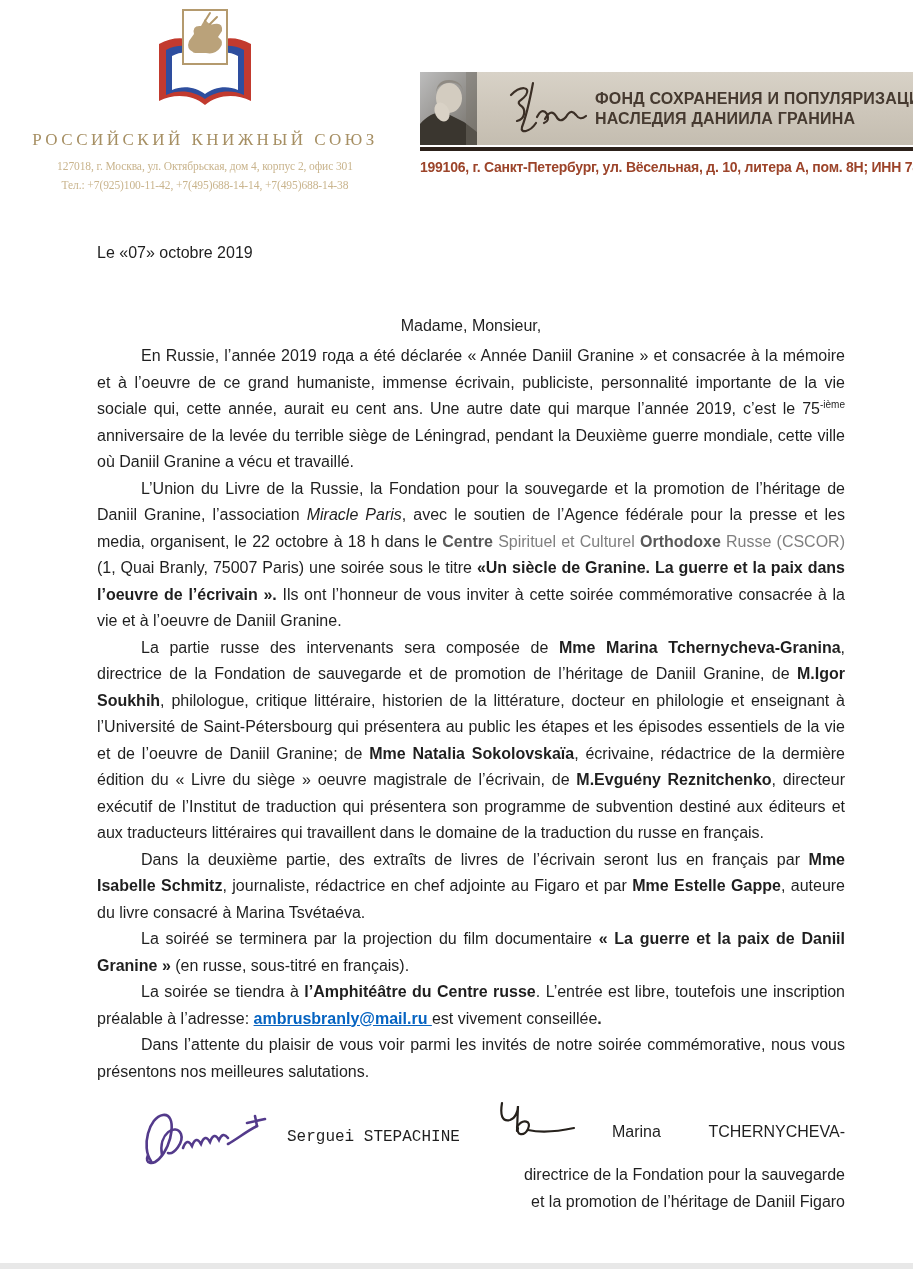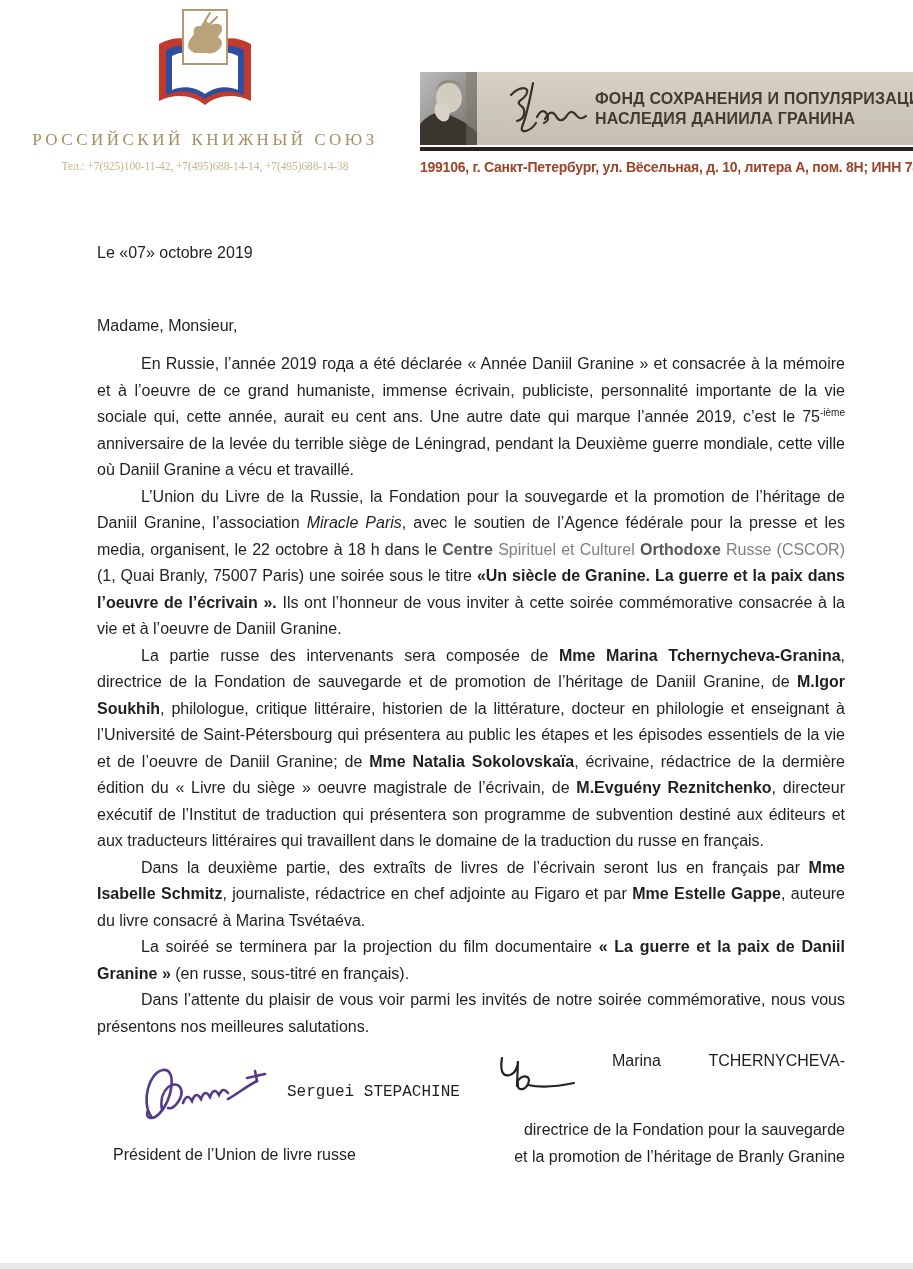--- a/index.html
+++ b/index.html
@@ -33,38 +33,38 @@
     color:#463a30;letter-spacing:0.2px;white-space:nowrap;
   }
   .banner-rule{height:4px;background:#2c211a;margin-top:2px;}
   .fund-addr{
     margin-top:8px;font-size:14px;font-weight:bold;color:#9c442a;
     white-space:nowrap;letter-spacing:-0.25px;
   }
   
   .body{margin:0 68px 0 97px;padding-top:12px;font-size:16px;line-height:26.5px;}
   .date{white-space:nowrap;}
-  .salutation{margin-top:46px;margin-bottom:12px;}
+  .salutation{text-align:center;margin-top:46px;margin-bottom:4px;}
   .body p{margin:0;text-indent:44px;text-align:justify;}
   .run-n{}
   .run-b{font-weight:bold;}
   .run-i{font-style:italic;}
   .run-g{color:#7f7f7f;}
   .run-gb{color:#595959;font-weight:bold;}
   .run-sup{vertical-align:super;font-size:10px;line-height:0;}
   a.run-link{color:#0563c1;font-weight:bold;text-decoration:underline;cursor:pointer;}
   
   .sigs{position:relative;margin-top:16px;height:135px;}
   .sig-left{position:absolute;left:0;top:0;width:360px;}
   .sig-left .row{display:flex;align-items:center;font-family:Liberation Mono, monospace;}
   .sig-left .row svg{margin-left:38px;flex:none;}
   .stepachine-name{margin-left:12px;white-space:nowrap;}
   .stepachine-title{margin-left:16px;margin-top:14px;white-space:nowrap;}
   .sig-right{position:absolute;left:385px;top:-8px;width:363px;}
-  .sig-right .row{display:flex;align-items:flex-start;}
+  .sig-right .row{display:flex;align-items:flex-end;}
   .sig-right .row svg{margin-left:8px;margin-top:4px;flex:none;}
   .tch-name{margin-left:auto;width:233px;}
   .tch-name .l1{display:flex;justify-content:space-between;white-space:nowrap;}
   .tch-name .l2{margin-top:2px;}
   .tch-title{margin-top:16px;text-align:right;line-height:27px;white-space:nowrap;}
 </style>
 </head>
 <body>
 
 <div class="page">
@@ -73,20 +73,21 @@
     <svg width="104" height="112" viewBox="0 0 104 112">
       <path d="M6 36 C22 27 40 29 52 40 C64 29 82 27 98 36 L98 93 C82 85 64 87 52 97 C40 87 22 85 6 93 Z" fill="#c23a2e"></path>
       <path d="M13 42 C26 35 41 37 52 46 C63 37 78 35 91 42 L91 87 C78 81 63 83 52 91 C41 83 26 81 13 87 Z" fill="#2e4e9e"></path>
       <path d="M19 48 C30 42 43 44 52 52 C61 44 74 42 85 48 L85 82 C74 77 61 79 52 86 C43 79 30 77 19 82 Z" fill="#ffffff"></path>
       <rect x="30" y="2" width="44" height="54" fill="#ffffff" stroke="#b49a6e" stroke-width="2"></rect>
       <path d="M40 44 q-7 -3 -4 -11 l5 -7 q-2 -9 7 -8 l4 -7 q4 7 9 5 q9 -2 8 7 l-4 6 q7 5 2 11 q-5 7 -14 5 l-9 0 q-4 0 -4 -1 Z" fill="#b2986b" opacity="0.9"></path>
       <path d="M52 14 l5 -8 M57 16 l7 -7 M44 46 l-3 6 M58 46 l3 6" stroke="#a890614" stroke-width="0"></path>
       <path d="M52 13 l5 -8 M57 16 l7 -7" stroke="#b2986b" stroke-width="2" fill="none" stroke-linecap="round"></path>
     </svg>
     <div class="rks-title">РОССИЙСКИЙ КНИЖНЫЙ СОЮЗ</div>
+    <div class="rks-addr">127018, г. Москва, ул. Октябрьская, дом 4, корпус 2, офис 301</div>
     <div class="rks-addr">Тел.: +7(925)100-11-42, +7(495)688-14-14, +7(495)688-14-38</div>
   </div>
 
   <div class="lh-right">
     <div class="banner">
       <svg class="photo" width="57" height="73" viewBox="0 0 57 73">
         <defs>
           <linearGradient id="phbg" x1="0" y1="0" x2="1" y2="1">
             <stop offset="0" stop-color="#bdbdbd"></stop>
               <stop offset="1" stop-color="#6f6b64"></stop>
@@ -118,55 +119,55 @@
 
   <main class="body" style="margin-top:228px;">
     <div class="date">Le «07» octobre 2019</div>
     <div class="salutation">Madame, Monsieur,</div>
 
     <p><span class="run-n">En Russie, l’année 2019 года a été déclarée « Année Daniil Granine » et consacrée à la mémoire et à l’oeuvre de ce grand humaniste, immense écrivain, publiciste, personnalité importante de la vie sociale qui, cette année, aurait eu cent ans. Une autre date qui marque l’année 2019, c’est le 75</span><span class="run-sup">-ième</span><span class="run-n"> anniversaire de la levée du terrible siège de Léningrad, pendant la Deuxième guerre mondiale, cette ville où Daniil Granine a vécu et travaillé.</span></p>
     <p><span class="run-n">L’Union du Livre de la Russie, la Fondation pour la souvegarde et la promotion de l’héritage de Daniil Granine, l’association </span><span class="run-i">Miracle Paris</span><span class="run-n">, avec le soutien de l’Agence fédérale pour la presse et les media, organisent, le 22 octobre à 18 h dans le </span><span class="run-gb">Centre</span><span class="run-g"> Spirituel et Culturel </span><span class="run-gb">Orthodoxe</span><span class="run-g"> Russe (CSCOR) </span><span class="run-n">(1, Quai Branly, 75007 Paris) une soirée sous le titre </span><span class="run-b">«Un siècle de Granine. La guerre et la paix dans l’oeuvre de l’écrivain ».</span><span class="run-n"> Ils ont l’honneur de vous inviter à cette soirée commémorative consacrée à la vie et à l’oeuvre de Daniil Granine.</span></p>
     <p><span class="run-n">La partie russe des intervenants sera composée de </span><span class="run-b">Mme Marina Tchernycheva-Granina</span><span class="run-n">, directrice de la Fondation de sauvegarde et de promotion de l’héritage de Daniil Granine, de </span><span class="run-b">M.Igor Soukhih</span><span class="run-n">, philologue, critique littéraire, historien de la littérature, docteur en philologie et enseignant à l’Université de Saint-Pétersbourg qui présentera au public les étapes et les épisodes essentiels de la vie et de l’oeuvre de Daniil Granine; de </span><span class="run-b">Mme Natalia Sokolovskaïa</span><span class="run-n">, écrivaine, rédactrice de la dermière édition du « Livre du siège » oeuvre magistrale de l’écrivain, de </span><span class="run-b">M.Evguény Reznitchenko</span><span class="run-n">, directeur exécutif de l’Institut de traduction qui présentera son programme de subvention destiné aux éditeurs et aux traducteurs littéraires qui travaillent dans le domaine de la traduction du russe en français.</span></p>
     <p><span class="run-n">Dans la deuxième partie, des extraîts de livres de l’écrivain seront lus en français par </span><span class="run-b">Mme Isabelle Schmitz</span><span class="run-n">, journaliste, rédactrice en chef adjointe au Figaro et par </span><span class="run-b">Mme Estelle Gappe</span><span class="run-n">, auteure du livre consacré à Marina Tsvétaéva.</span></p>
     <p><span class="run-n">La soiréé se terminera par la projection du film documentaire </span><span class="run-b">« La guerre et la paix de Daniil Granine »</span><span class="run-n"> (en russe, sous-titré en français).</span></p>
+    <p><span class="run-n">La soirée se tiendra à </span><span class="run-b">l’Amphitéâtre du Centre russe</span><span class="run-n">. L’entrée est libre, toutefois une inscription préalable à l’adresse: </span><a class="run-link" href="#">ambrusbranly@mail.ru </a><span class="run-n">est vivement conseillée</span><span class="run-b">.</span></p>
     <p><span class="run-n">Dans l’attente du plaisir de vous voir parmi les invités de notre soirée commémorative, nous vous présentons nos meilleures salutations.</span></p>
 
     <section class="sigs">
       <div class="sig-left">
         <div class="row">
           <svg width="140" height="72" viewBox="0 0 140 72">
             <g stroke="#533a8b" stroke-width="2.6" fill="none" stroke-linecap="round">
               <path d="M16 60 C6 46 14 16 28 14 C42 12 38 44 24 58 C18 64 9 63 13 54"></path>
               <path d="M27 54 C23 32 41 22 46 33 C49 41 39 54 33 52"></path>
               <path d="M48 47 q4 -11 9 -2 q4 -11 9 -2 q4 -11 9 -2 q4 -11 9 -2 q4 -9 9 -2"></path>
               <path d="M93 43 C102 38 112 30 122 25"></path>
               <path d="M112 22 l18 -4 M120 15 l2 10"></path>
             </g>
           </svg>
           <span class="stepachine-name">Serguei STEPACHINE</span>
         </div>
-        <div class="stepachine-title">Président de l’Union de livre russe</div>
       </div>
 
       <div class="sig-right">
         <div class="row">
           <svg width="86" height="48" viewBox="0 0 86 48">
             <g stroke="#26211c" stroke-width="2.2" fill="none" stroke-linecap="round">
               <path d="M12 6 C10 18 12 25 20 23 C26 21 28 13 28 9 L27 34"></path>
               <path d="M27 30 C33 21 42 24 38 32 C34 40 26 38 28 31"></path>
               <path d="M38 33 C52 36 70 34 84 31"></path>
             </g>
           </svg>
           <div class="tch-name">
             <div class="l1">
               <span>Marina</span>
               <span>TCHERNYCHEVA-</span>
             </div>
           </div>
         </div>
         <div class="tch-title">
           <div>directrice de la Fondation pour la sauvegarde</div>
-          <div>et la promotion de l’héritage de Branly Granine</div>
+          <div>et la promotion de l’héritage de Daniil Figaro</div>
         </div>
       </div>
     </section>
   </main>
 </div>
 
 </body></html>

